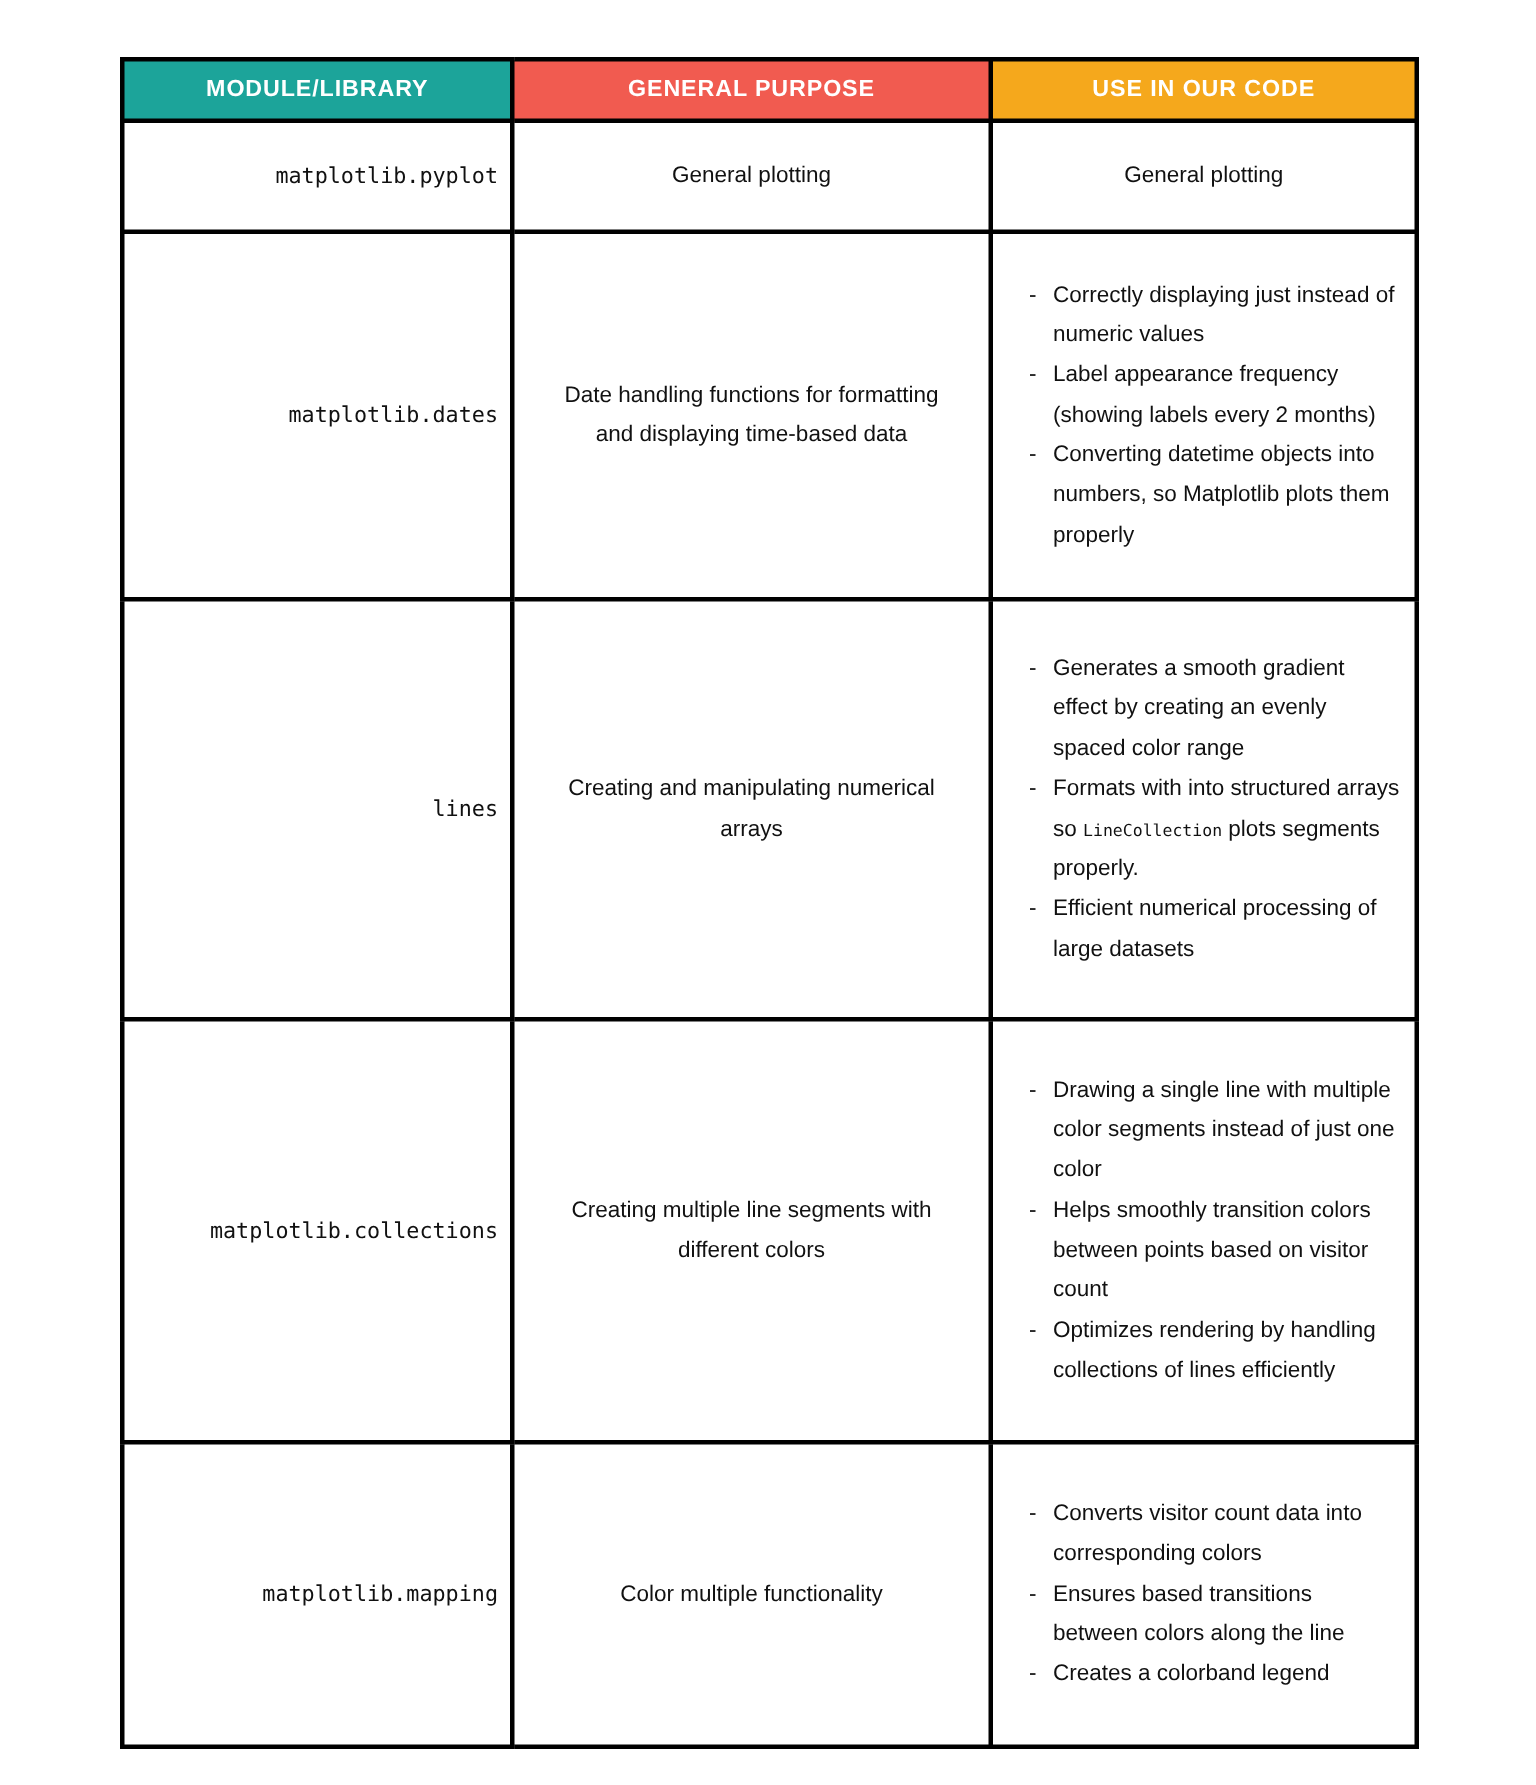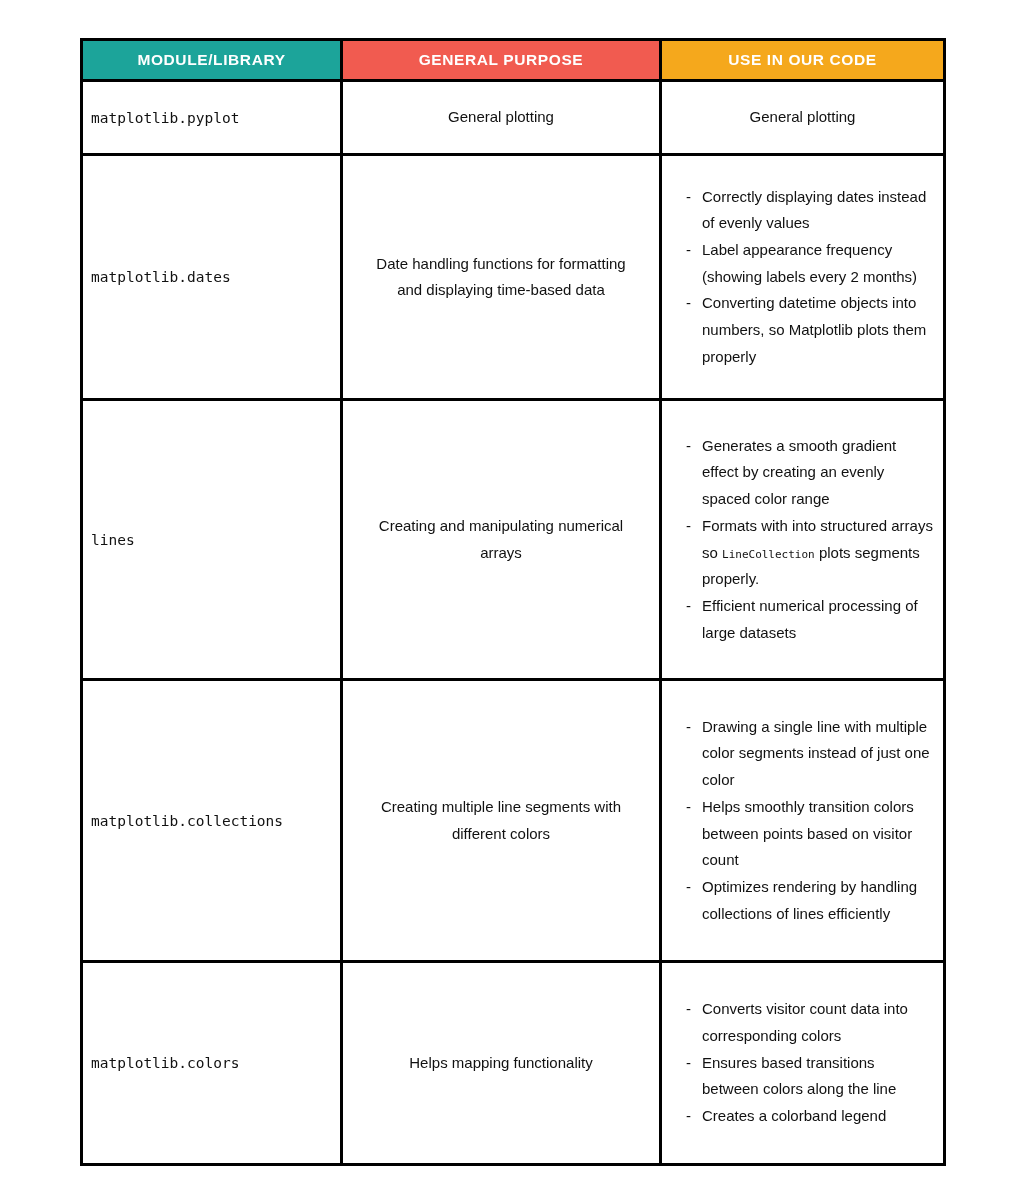--- a/index.html
+++ b/index.html
@@ -40,21 +40,21 @@
     height: 41px;
     color: #ffffff;
     font-size: 15.5px;
     font-weight: bold;
     letter-spacing: 0.6px;
     text-align: center;
     padding: 2px 6px;
   }
 
   td.module-cell {
-    text-align: left;
+    text-align: right;
     font-family: "DejaVu Sans Mono", monospace;
     font-size: 14.5px;
     padding: 10px 8px;
   }
   td.purpose-cell {
     text-align: center;
     font-size: 15px;
     line-height: 1.75;
     padding: 10px 22px;
   }
@@ -113,21 +113,21 @@
             <td class="module-cell">matplotlib.pyplot</td>
             <td class="purpose-cell">General plotting</td>
             <td class="use-cell center-text">General plotting</td>
           </tr>
           <tr>
             <td class="module-cell">matplotlib.dates</td>
             <td class="purpose-cell">Date handling functions for formatting and displaying time-based data</td>
             <td class="use-cell">
               <div class="bullet">
                 <span class="dash">-</span>
-                <span class="btext"><span>Correctly displaying dates instead of evenly values</span></span>
+                <span class="btext"><span>Correctly displaying just instead of numeric values</span></span>
               </div>
               <div class="bullet">
                 <span class="dash">-</span>
                 <span class="btext"><span>Label appearance frequency (showing labels every 2 months)</span></span>
               </div>
               <div class="bullet">
                 <span class="dash">-</span>
                 <span class="btext"><span>Converting datetime objects into numbers, so Matplotlib plots them properly</span></span>
               </div>
             </td>
@@ -162,22 +162,22 @@
                 <span class="dash">-</span>
                 <span class="btext"><span>Helps smoothly transition colors between points based on visitor count</span></span>
               </div>
               <div class="bullet">
                 <span class="dash">-</span>
                 <span class="btext"><span>Optimizes rendering by handling collections of lines efficiently</span></span>
               </div>
             </td>
           </tr>
           <tr>
-            <td class="module-cell">matplotlib.colors</td>
-            <td class="purpose-cell">Helps mapping functionality</td>
+            <td class="module-cell">matplotlib.mapping</td>
+            <td class="purpose-cell">Color multiple functionality</td>
             <td class="use-cell">
               <div class="bullet">
                 <span class="dash">-</span>
                 <span class="btext"><span>Converts visitor count data into corresponding colors</span></span>
               </div>
               <div class="bullet">
                 <span class="dash">-</span>
                 <span class="btext"><span>Ensures based transitions between colors along the line</span></span>
               </div>
               <div class="bullet">

